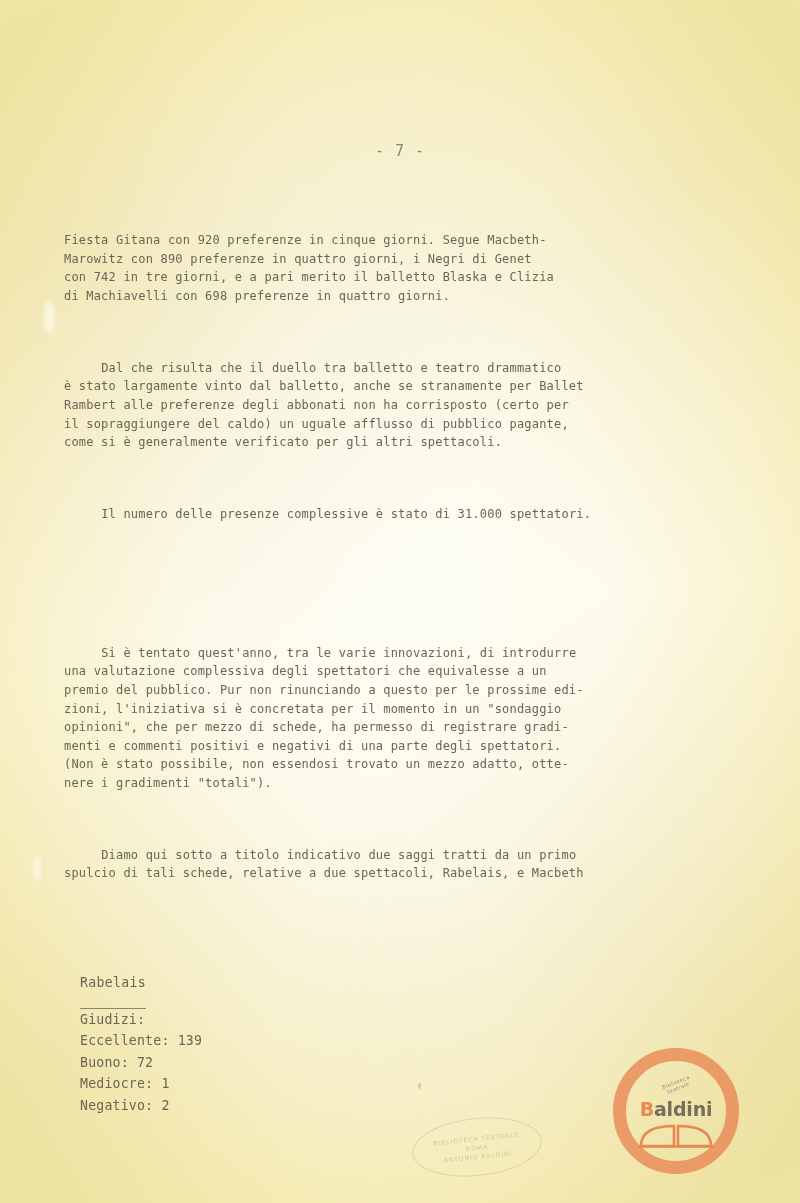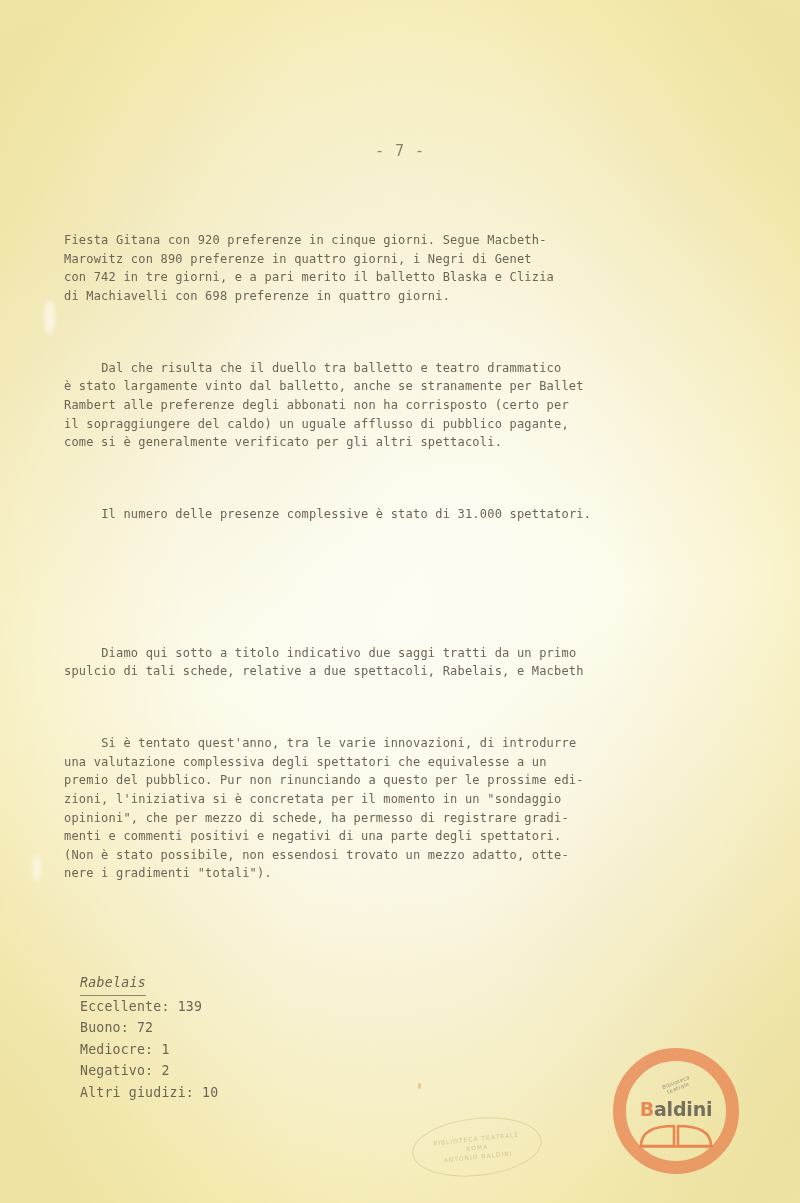--- a/index.html
+++ b/index.html
@@ -69,23 +69,22 @@
 
   .list-block {
     margin-left: 80px;
     font-size: 13.2px;
     line-height: 21.5px;
     color: #6d6454;
   }
   .list-title {
     display: inline-block;
     border-bottom: 1px solid #8d8472;
-    padding-bottom: 1px;
+    padding-bottom: 14px;
     letter-spacing: 0.3px;
-    font-style: italic;
   }
   .list-row { letter-spacing: 0.2px; }
 
   
   .stamp-round {
     position: absolute;
     left: 613px;
     top: 1048px;
     width: 126px;
     height: 126px;
@@ -187,43 +186,43 @@
 come si è generalmente verificato per gli altri spettacoli.</p>
       <p class="para">     Il numero delle presenze complessive è stato di 31.000 spettatori.</p>
     </div>
 
     <div class="spacer-lg"></div>
 
 
     <div class="spacer-sm"></div>
 
     <div class="body-block">
-      <p class="para">     Diamo qui sotto a titolo indicativo due saggi tratti da un primo
-spulcio di tali schede, relative a due spettacoli, Rabelais, e Macbeth</p>
       <p class="para">     Si è tentato quest'anno, tra le varie innovazioni, di introdurre
 una valutazione complessiva degli spettatori che equivalesse a un
 premio del pubblico. Pur non rinunciando a questo per le prossime edi-
 zioni, l'iniziativa si è concretata per il momento in un "sondaggio
 opinioni", che per mezzo di schede, ha permesso di registrare gradi-
 menti e commenti positivi e negativi di una parte degli spettatori.
 (Non è stato possibile, non essendosi trovato un mezzo adatto, otte-
 nere i gradimenti "totali").</p>
+      <p class="para">     Diamo qui sotto a titolo indicativo due saggi tratti da un primo
+spulcio di tali schede, relative a due spettacoli, Rabelais, e Macbeth</p>
     </div>
 
     <div style="height:52px"></div>
 
     <div class="list-block">
       <div>
         <span class="list-title">Rabelais</span>
       </div>
+      <div class="list-row">Giudizi:</div>
       <div class="list-row">Eccellente: 139</div>
       <div class="list-row">Buono: 72</div>
       <div class="list-row">Mediocre: 1</div>
       <div class="list-row">Negativo: 2</div>
-      <div class="list-row">Altri giudizi: 10</div>
     </div>
 
     <div class="spacer-md"></div>
 
     <div class="body-block">
       
     </div>
 
   </div>
 

